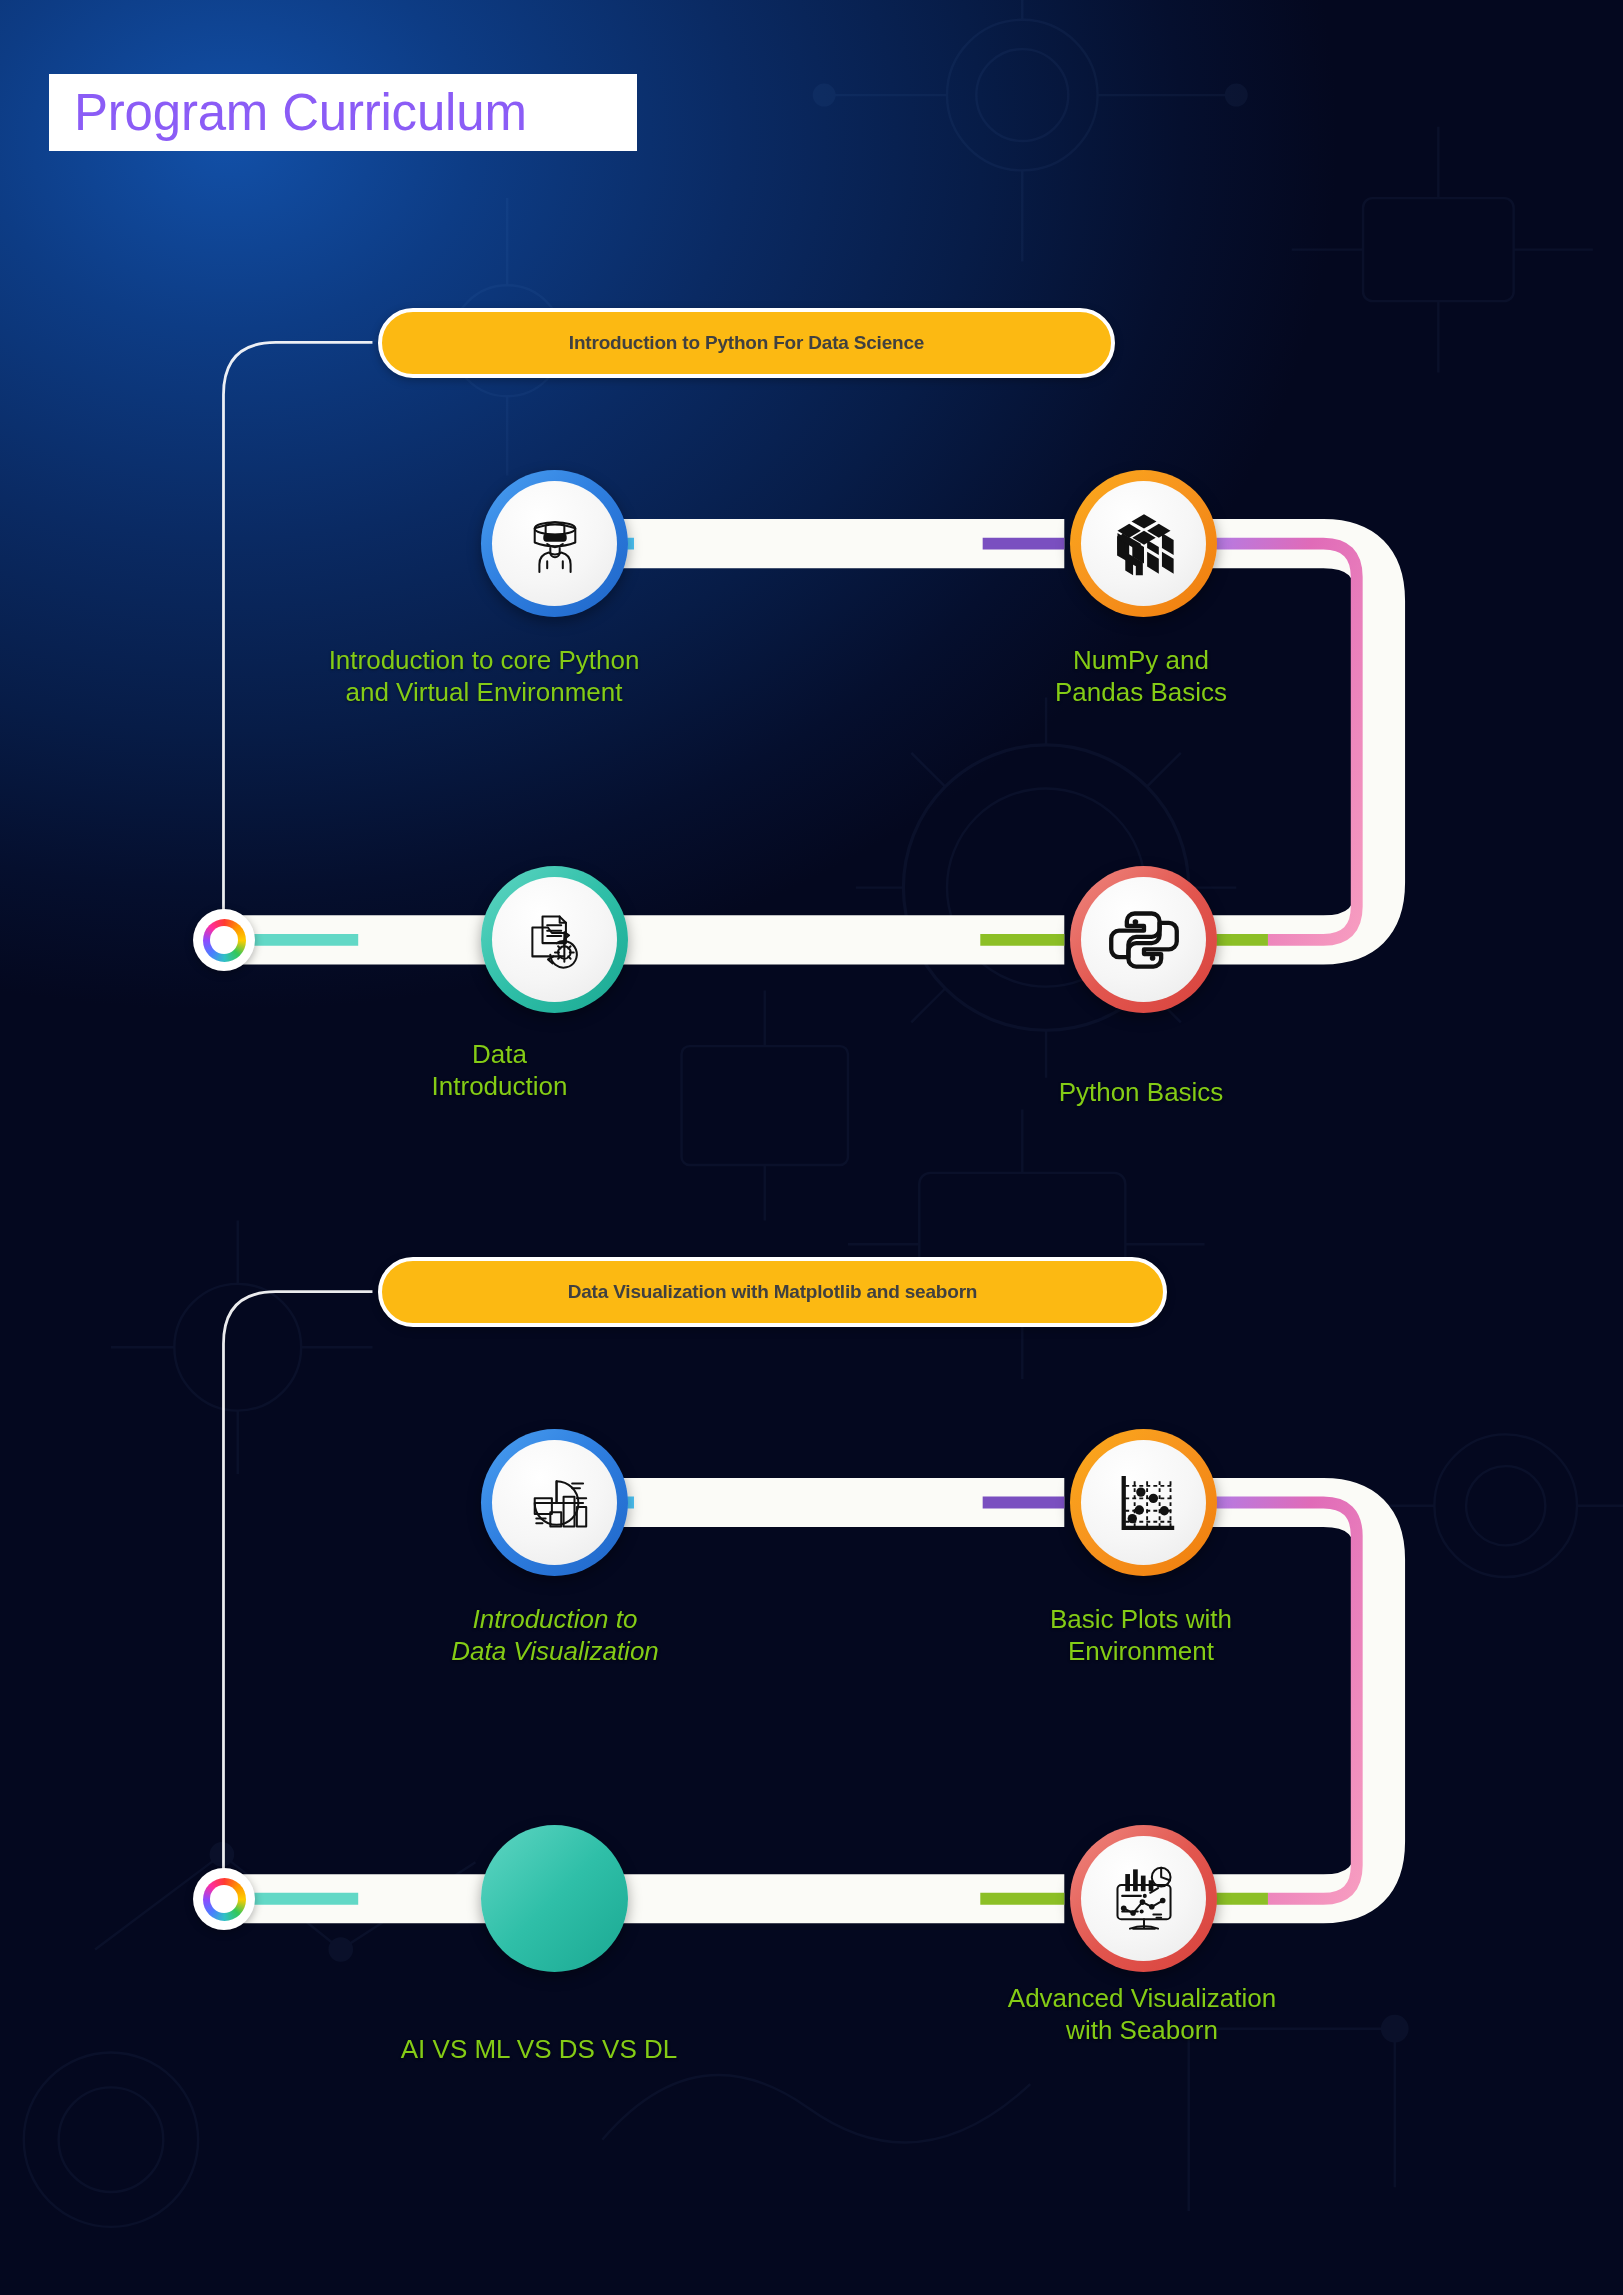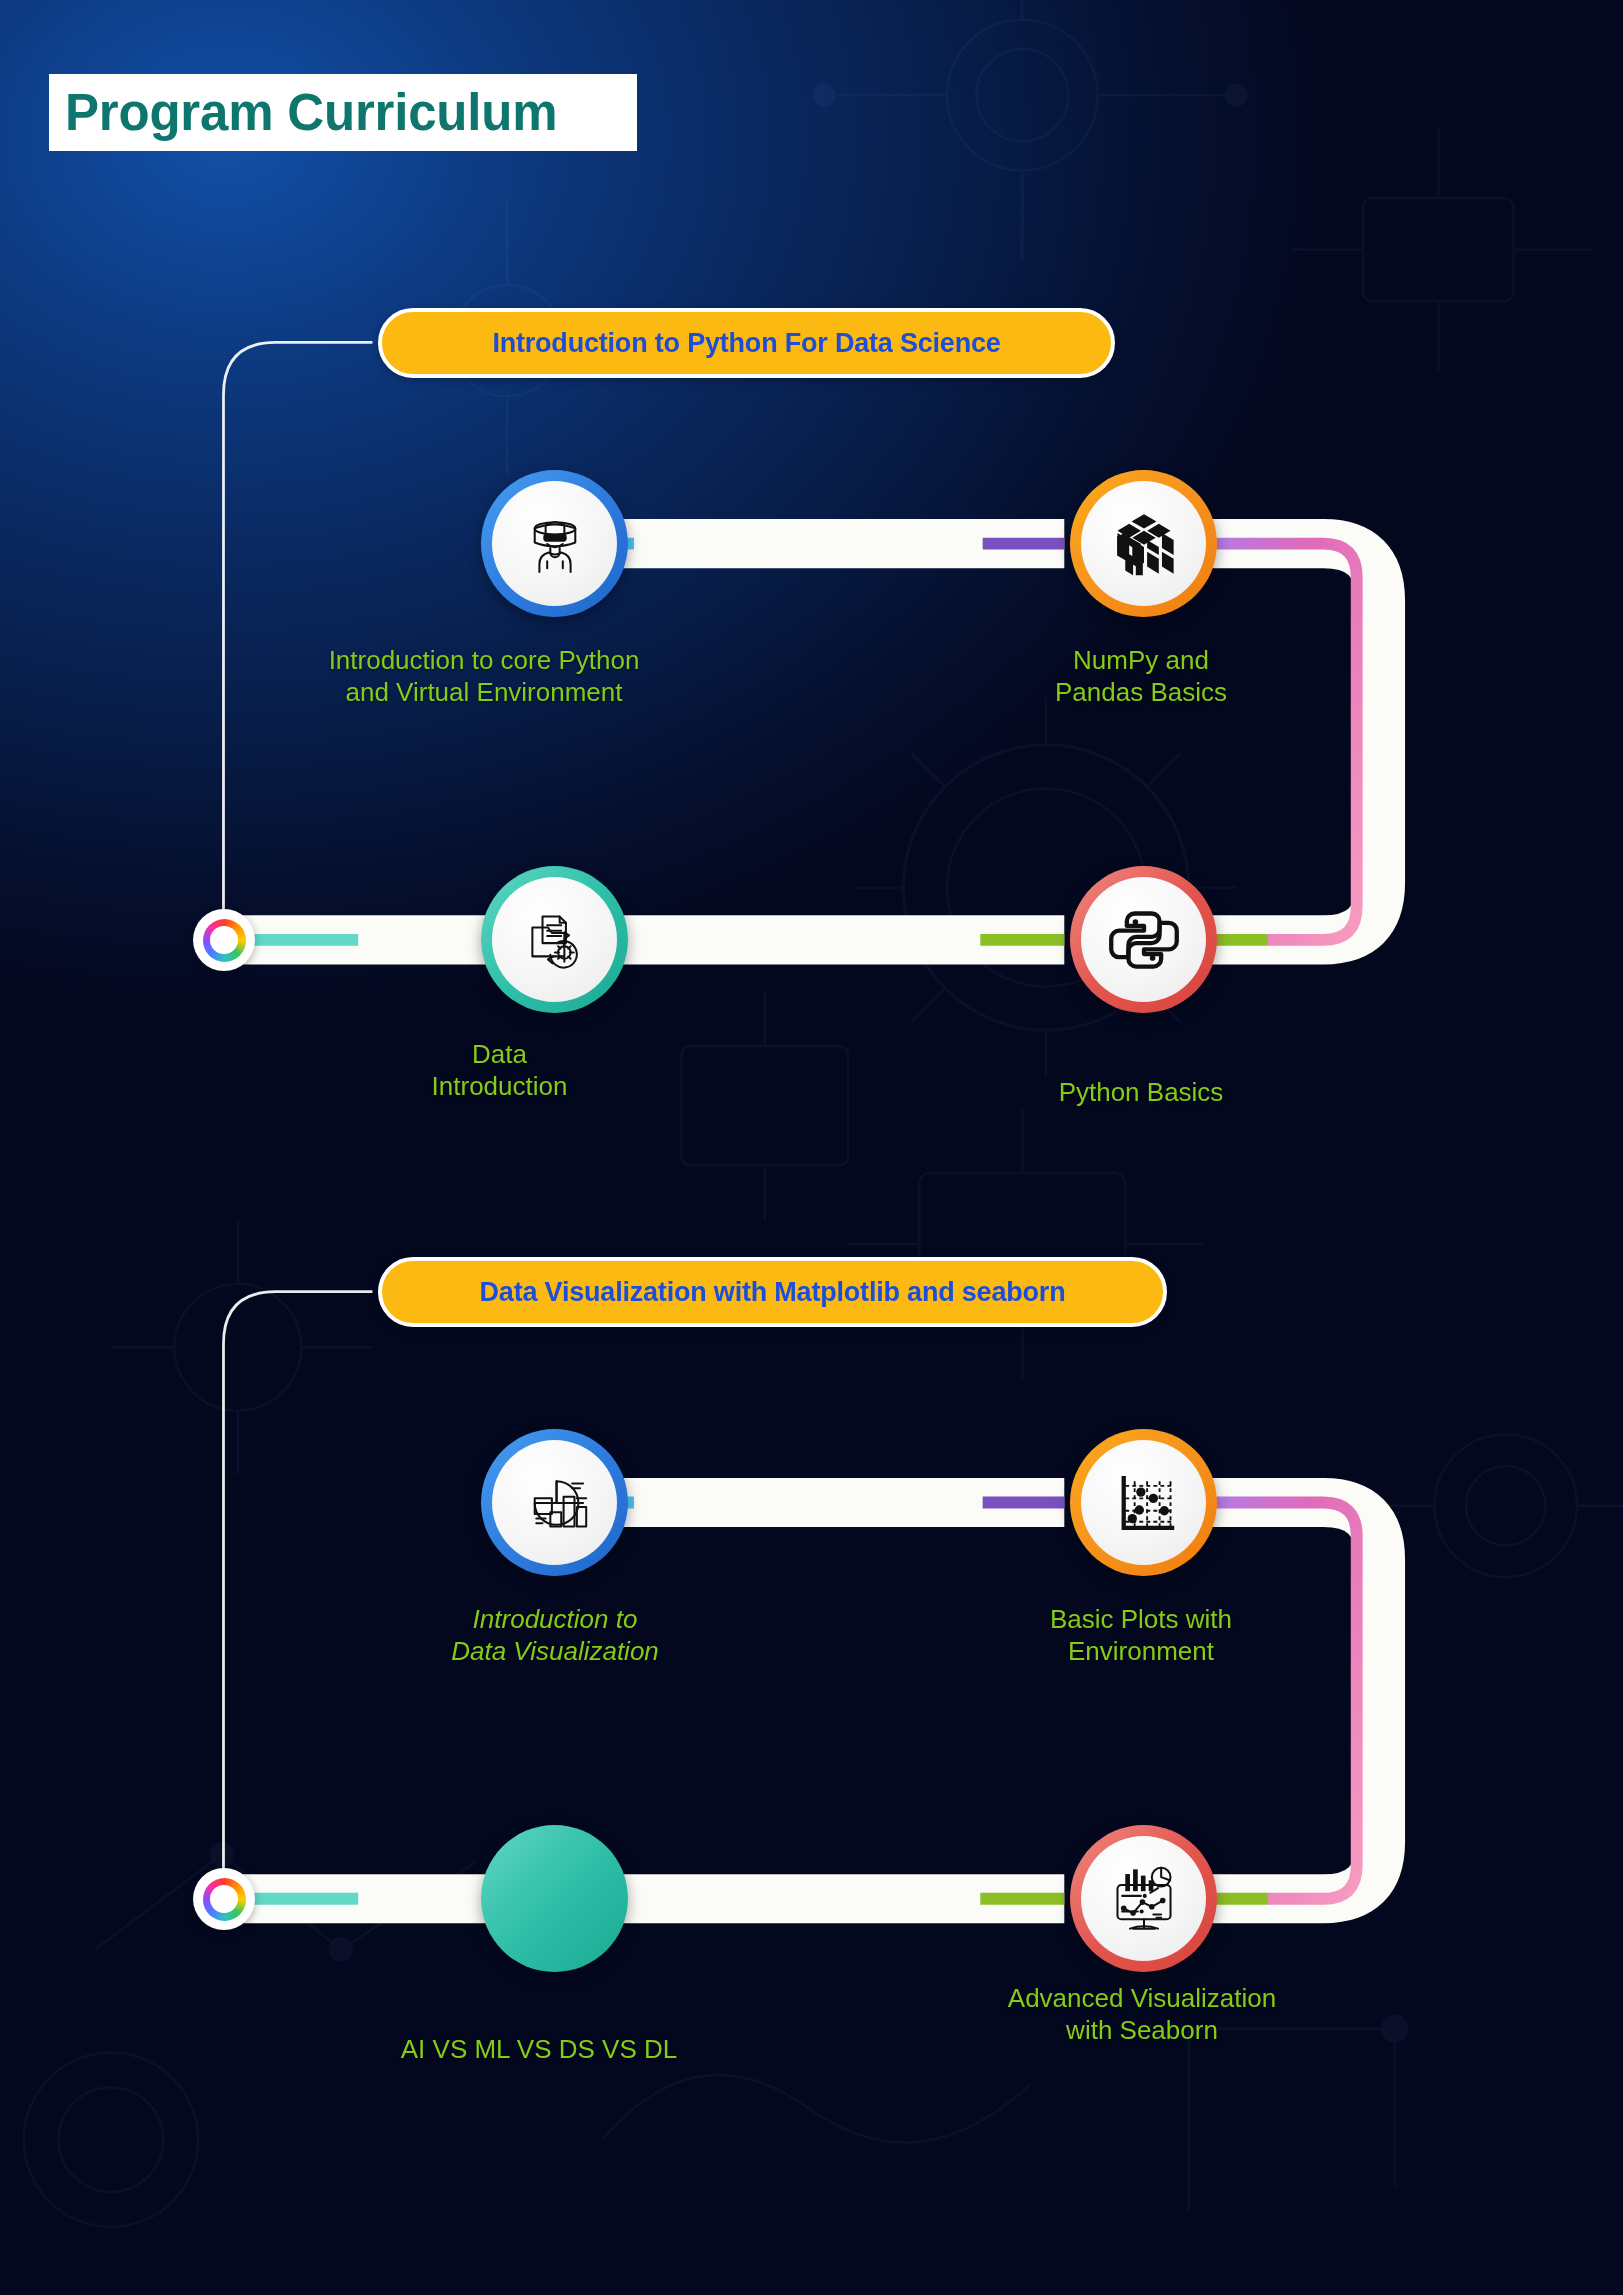--- a/index.html
+++ b/index.html
@@ -22,38 +22,38 @@
 
   
   .title-band {
     position: absolute;
     left: 49px; top: 74px;
     width: 588px; height: 77px;
     background: #ffffff;
     display: flex; align-items: center;
   }
   .title-band span {
-    font-size: 51px; font-weight: 700; color: #0f766e;
-    letter-spacing: -0.2px; padding-left: 16px;
+    font-size: 51px; font-weight: 400; color: #8b5cf6;
+    letter-spacing: -0.2px; padding-left: 25px;
     white-space: nowrap;
   }
 
   
   .pill {
     position: absolute;
     height: 70px;
     background: #fcb912;
     border: 4.8px solid #ffffff;
     border-radius: 36px;
     display: flex; align-items: center; justify-content: center;
     box-shadow: 0 2.4px 8px rgba(0,0,0,.28);
     z-index: 6;
   }
   .pill span {
-    font-size: 27px; font-weight: 700; color: #1d4ed8;
+    font-size: 19px; font-weight: 700; color: #404040;
     white-space: nowrap; letter-spacing: -0.2px;
   }
 
   
   .paths { position: absolute; left: 0; top: 0; width: 1623px; height: 2295px; z-index: 2; }
 
   
   .node {
     position: absolute;
     width: 147px; height: 147px;

